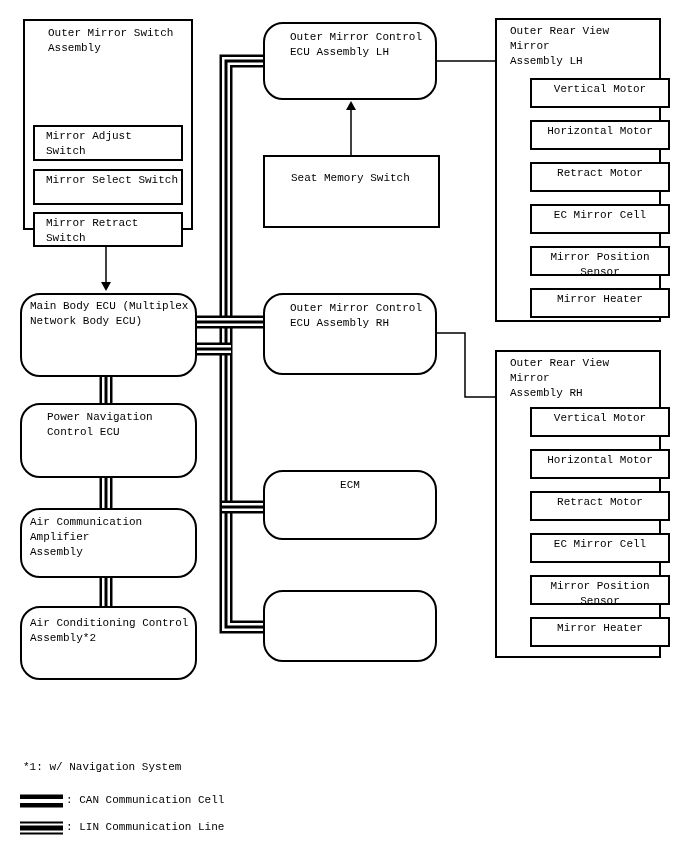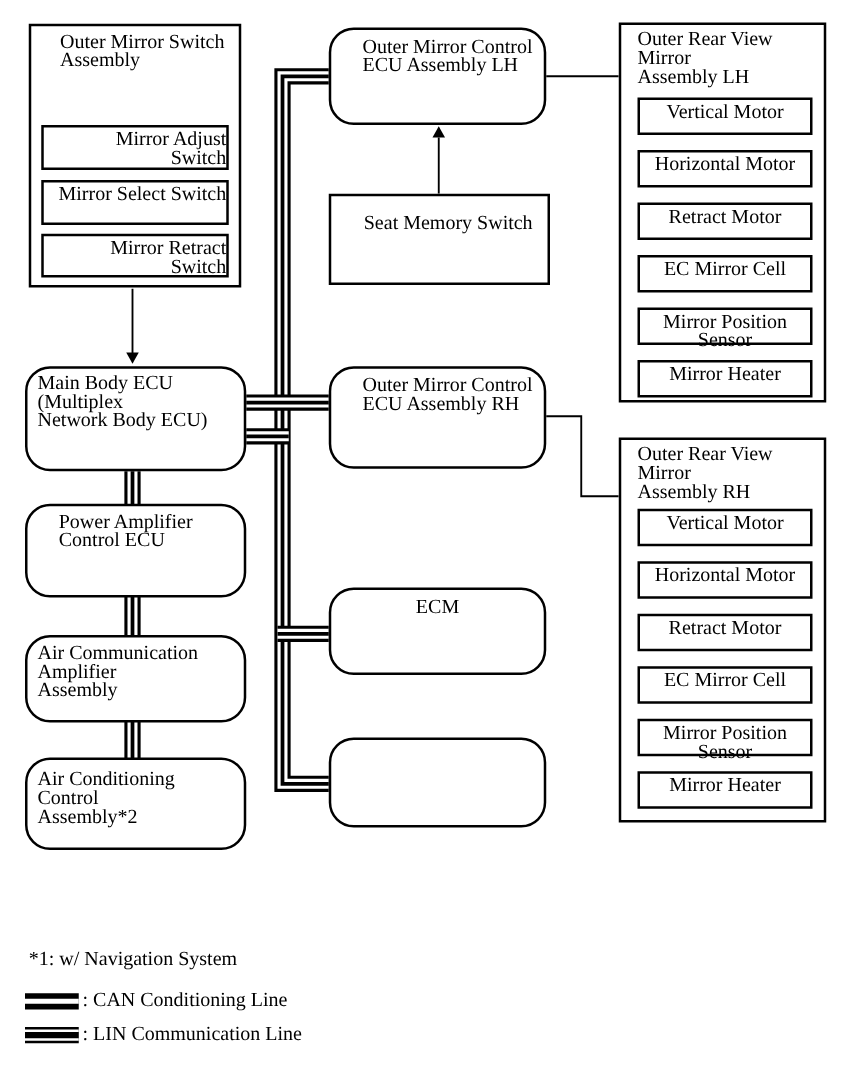--- a/index.html
+++ b/index.html
@@ -1,30 +1,30 @@
 <!DOCTYPE html>
 <html><head>
 <meta charset="utf-8">
 <style>
   html,body{margin:0;padding:0;background:#fff;}
   .canvas{
     position:relative;width:684px;height:852px;background:#fff;
-    font-family:Liberation Serif, serif;
-    font-size:16px;line-height:15px;color:#000;overflow:hidden;
+    font-family:Liberation Mono, monospace;
+    font-size:11px;line-height:15px;color:#000;overflow:hidden;
   }
   .layer{position:absolute;left:0;top:0;pointer-events:none;}
   .box{position:absolute;border:2px solid #000;background:#fff;box-sizing:border-box;}
   .round{border-radius:20px;}
   .lbl{position:absolute;white-space:pre-line;}
   .ibox{
     position:absolute;border:2px solid #000;background:#fff;box-sizing:border-box;
     white-space:pre-line;padding-top:2px;
   }
-  .ibox.left{padding-left:11px;text-align:right;}
-  .ibox.center{text-align:center;}
+  .ibox.left{padding-left:11px;text-align:left;margin-top:25px;}
+  .ibox.center{text-align:center;margin-left:20px;}
   .center-text{text-align:center;}
 </style>
 </head>
 <body>
 
 <div class="canvas">
 
   <svg class="layer" width="688" height="852" viewBox="0 0 688 852">
 
     <g fill="none">
@@ -98,21 +98,21 @@
   <div class="ibox left" style="left:33px;top:100px;width:150px;height:36px;">Mirror Adjust
 Switch</div>
   <div class="ibox left" style="left:33px;top:187px;width:150px;height:35px;">Mirror Retract Switch</div>
   <div class="ibox left" style="left:33px;top:144px;width:150px;height:36px;">Mirror Select Switch</div>
 
   <div class="box round" style="left:20px;top:293px;width:177px;height:84px;"></div>
   <div class="lbl" style="left:30px;top:299px;width:160px;">Main Body ECU (Multiplex
 Network Body ECU)</div>
 
   <div class="box round" style="left:20px;top:403px;width:177px;height:75px;"></div>
-  <div class="lbl" style="left:47px;top:410px;width:140px;">Power Amplifier
+  <div class="lbl" style="left:47px;top:410px;width:140px;">Power Navigation
 Control ECU</div>
 
   <div class="box round" style="left:20px;top:508px;width:177px;height:70px;"></div>
   <div class="lbl" style="left:30px;top:515px;width:160px;">Air Communication Amplifier
 Assembly</div>
 
   <div class="box round" style="left:20px;top:606px;width:177px;height:74px;"></div>
   <div class="lbl" style="left:30px;top:616px;width:160px;">Air Conditioning Control
 Assembly*2</div>
 
@@ -147,16 +147,16 @@
 Assembly RH</div>
   <div class="ibox center" style="left:510px;top:407px;width:140px;height:30px;">Vertical Motor</div>
   <div class="ibox center" style="left:510px;top:449px;width:140px;height:30px;">Horizontal Motor</div>
   <div class="ibox center" style="left:510px;top:491px;width:140px;height:30px;">Retract Motor</div>
   <div class="ibox center" style="left:510px;top:533px;width:140px;height:30px;">EC Mirror Cell</div>
   <div class="ibox center" style="left:510px;top:575px;width:140px;height:30px;">Mirror Position Sensor</div>
   <div class="ibox center" style="left:510px;top:617px;width:140px;height:30px;">Mirror Heater</div>
 
   <div class="lbl" style="left:23px;top:716px;width:300px;margin-top:44px;">*1: w/ Navigation System</div>
 
-  <div class="lbl" style="left:66px;top:793px;width:250px;">: CAN Conditioning Line</div>
+  <div class="lbl" style="left:66px;top:793px;width:250px;">: CAN Communication Cell</div>
   <div class="lbl" style="left:66px;top:820px;width:250px;">: LIN Communication Line</div>
 
 </div>
 
 </body></html>

